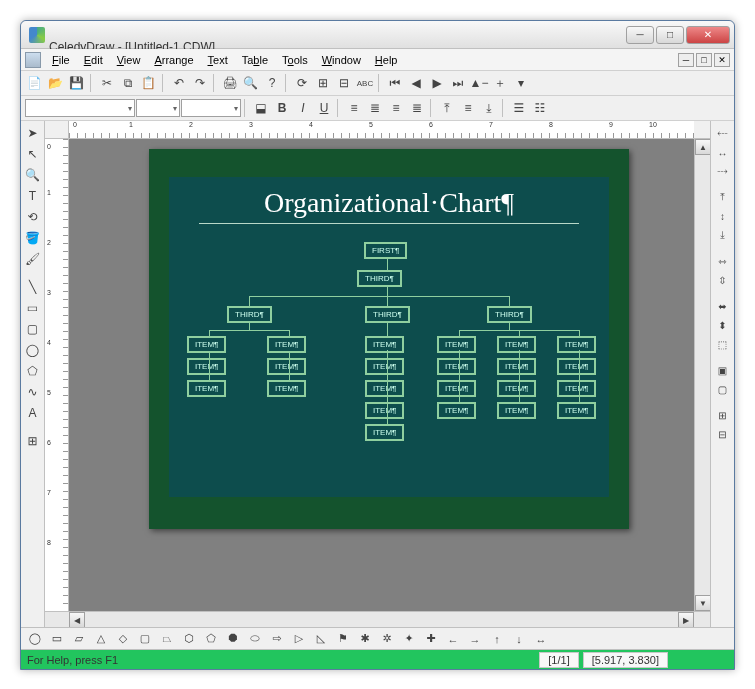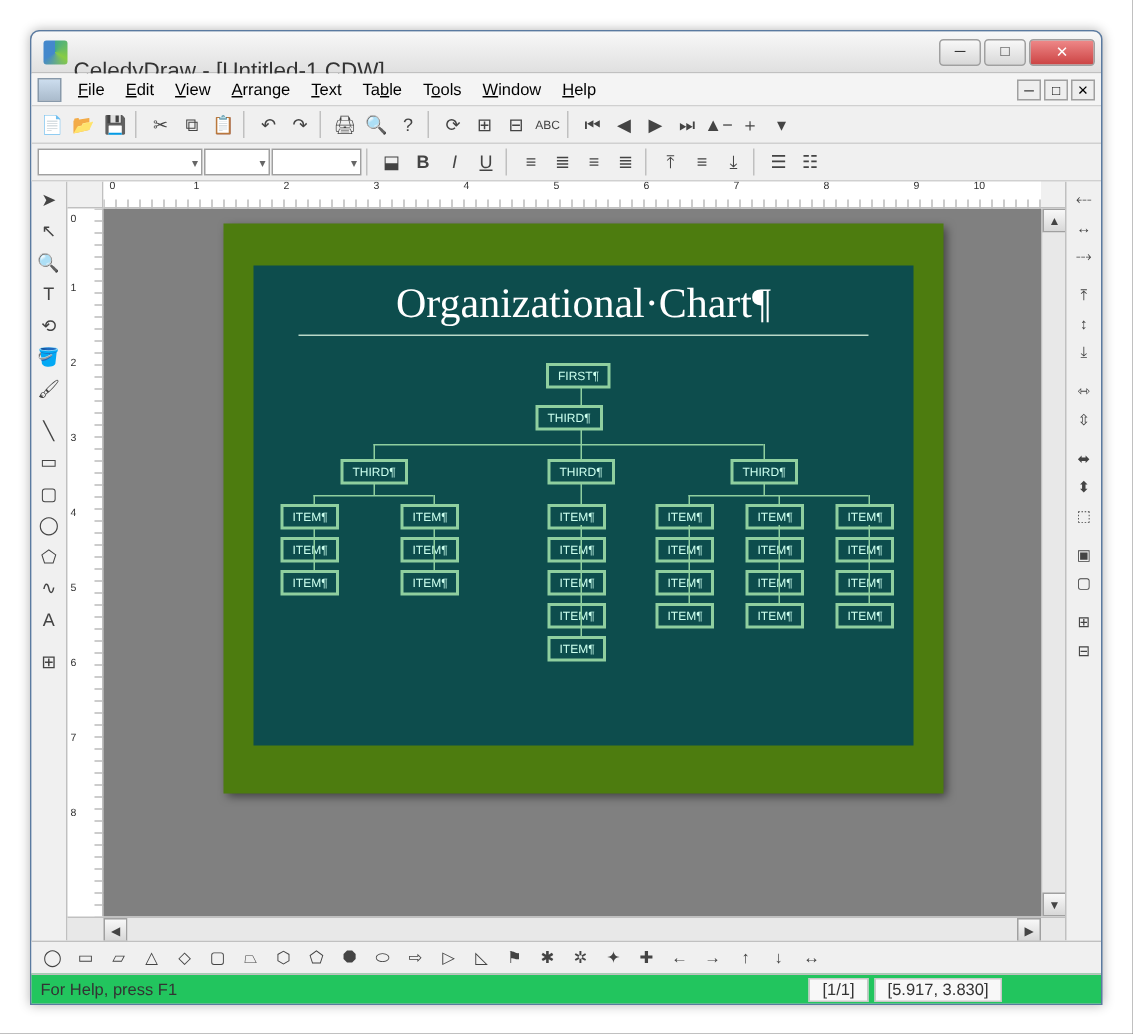--- a/index.html
+++ b/index.html
@@ -2,21 +2,21 @@
 <html><head>
 <meta charset="utf-8">
 <style>
 * { margin:0; padding:0; box-sizing:border-box; font-family:"Segoe UI","Tahoma",sans-serif; }
 body { background:#fff; width:755px; height:689px; overflow:hidden; position:relative; }
 
 
 .win { position:absolute; top:20px; left:20px; width:715px; height:650px; background:#f0f0f0; border:1px solid #5a7aa0; border-radius:6px 6px 0 0; box-shadow:0 0 8px rgba(0,0,0,.3); display:flex; flex-direction:column; }
 .titlebar { height:28px; background:linear-gradient(#f8f8f8,#e0e0e0); border-radius:6px 6px 0 0; display:flex; align-items:center; padding:0 4px; border-bottom:1px solid #c0c0c0; }
 .titlebar .logo { width:16px; height:16px; margin:0 4px; display:inline-block; background:conic-gradient(#4a8 0deg,#8c4 120deg,#48c 240deg); border-radius:2px; }
-.titlebar .title { font-size:15px; flex:1; color:#333;margin-top:25px; }
+.titlebar .title { font-size:12px; flex:1; color:#333;margin-top:25px; }
 .winbtns { display:flex; gap:2px; }
 .winbtn { width:28px; height:18px; background:linear-gradient(#f8f8f8,#d8d8d8); border:1px solid #a0a0a0; border-radius:3px; display:flex; align-items:center; justify-content:center; font-size:10px; color:#333; }
 .winbtn.close { background:linear-gradient(#e88,#c44); color:#fff; width:44px; }
 
 
 .menubar { height:22px; background:#f4f4f4; display:flex; align-items:center; padding:0 4px; font-size:11px; border-bottom:1px solid #d0d0d0; }
 .mdi-icon { width:16px; height:16px; margin-right:4px; background:linear-gradient(#cde,#abc); border:1px solid #89a; }
 .menuitem { padding:2px 7px; cursor:default; }
 .menuitem u { text-decoration:underline; }
 .mdictl { margin-left:auto; display:flex; gap:2px; }
@@ -39,21 +39,21 @@
 .rulerstrip { display:flex; }
 .corner { width:24px; height:18px; background:#f0f0f0; border-right:1px solid #c0c0c0; border-bottom:1px solid #c0c0c0; }
 .hruler { flex:1; height:18px; background:#fff; border-bottom:1px solid #c0c0c0; font-size:7px; color:#333; background-image:repeating-linear-gradient(to right,#999 0,#999 1px,transparent 1px,transparent 8px); background-position:0 12px; background-size:8px 6px; background-repeat:repeat-x; position:relative; }
 .hruler span { position:absolute; top:0; }
 .vruler { width:24px; background:#fff; border-right:1px solid #c0c0c0; font-size:7px; color:#333; background-image:repeating-linear-gradient(to bottom,#999 0,#999 1px,transparent 1px,transparent 8px); background-position:18px 0; background-size:6px 8px; background-repeat:repeat-y; position:relative; }
 .vruler span { position:absolute; left:2px; }
 
 .canvaszone { flex:1; display:flex; flex-direction:column; }
 .canvasrow { flex:1; display:flex; overflow:hidden; }
 .canvas { flex:1; background:#808080; position:relative; overflow:hidden; }
-.page { position:absolute; top:10px; left:80px; width:480px; height:380px; background:#4d7c0f; box-shadow:2px 2px 6px rgba(0,0,0,.5); }
+.page { position:absolute; top:10px; left:80px; width:480px; height:380px; background:#14532d; box-shadow:2px 2px 6px rgba(0,0,0,.5); }
 
 
 .slide { position:absolute; top:28px; left:20px; width:440px; height:320px; background:#0d4d4d; }
 .chartTitle { color:#fff; font-family:"Georgia",serif; font-size:28px; text-align:center; padding:10px 0 4px; }
 .hr { border-top:1px solid #b8d8c8; margin:0 30px 8px; }
 .tree { position:relative; height:240px;margin-top:18px; }
 .node { position:absolute; border:2px solid #8fcf9f; background:#0d4d4d; color:#cfe; font-size:8px; padding:2px 6px; text-align:center; white-space:nowrap; }
 .line { position:absolute; background:#8fcf9f; }
 
 

